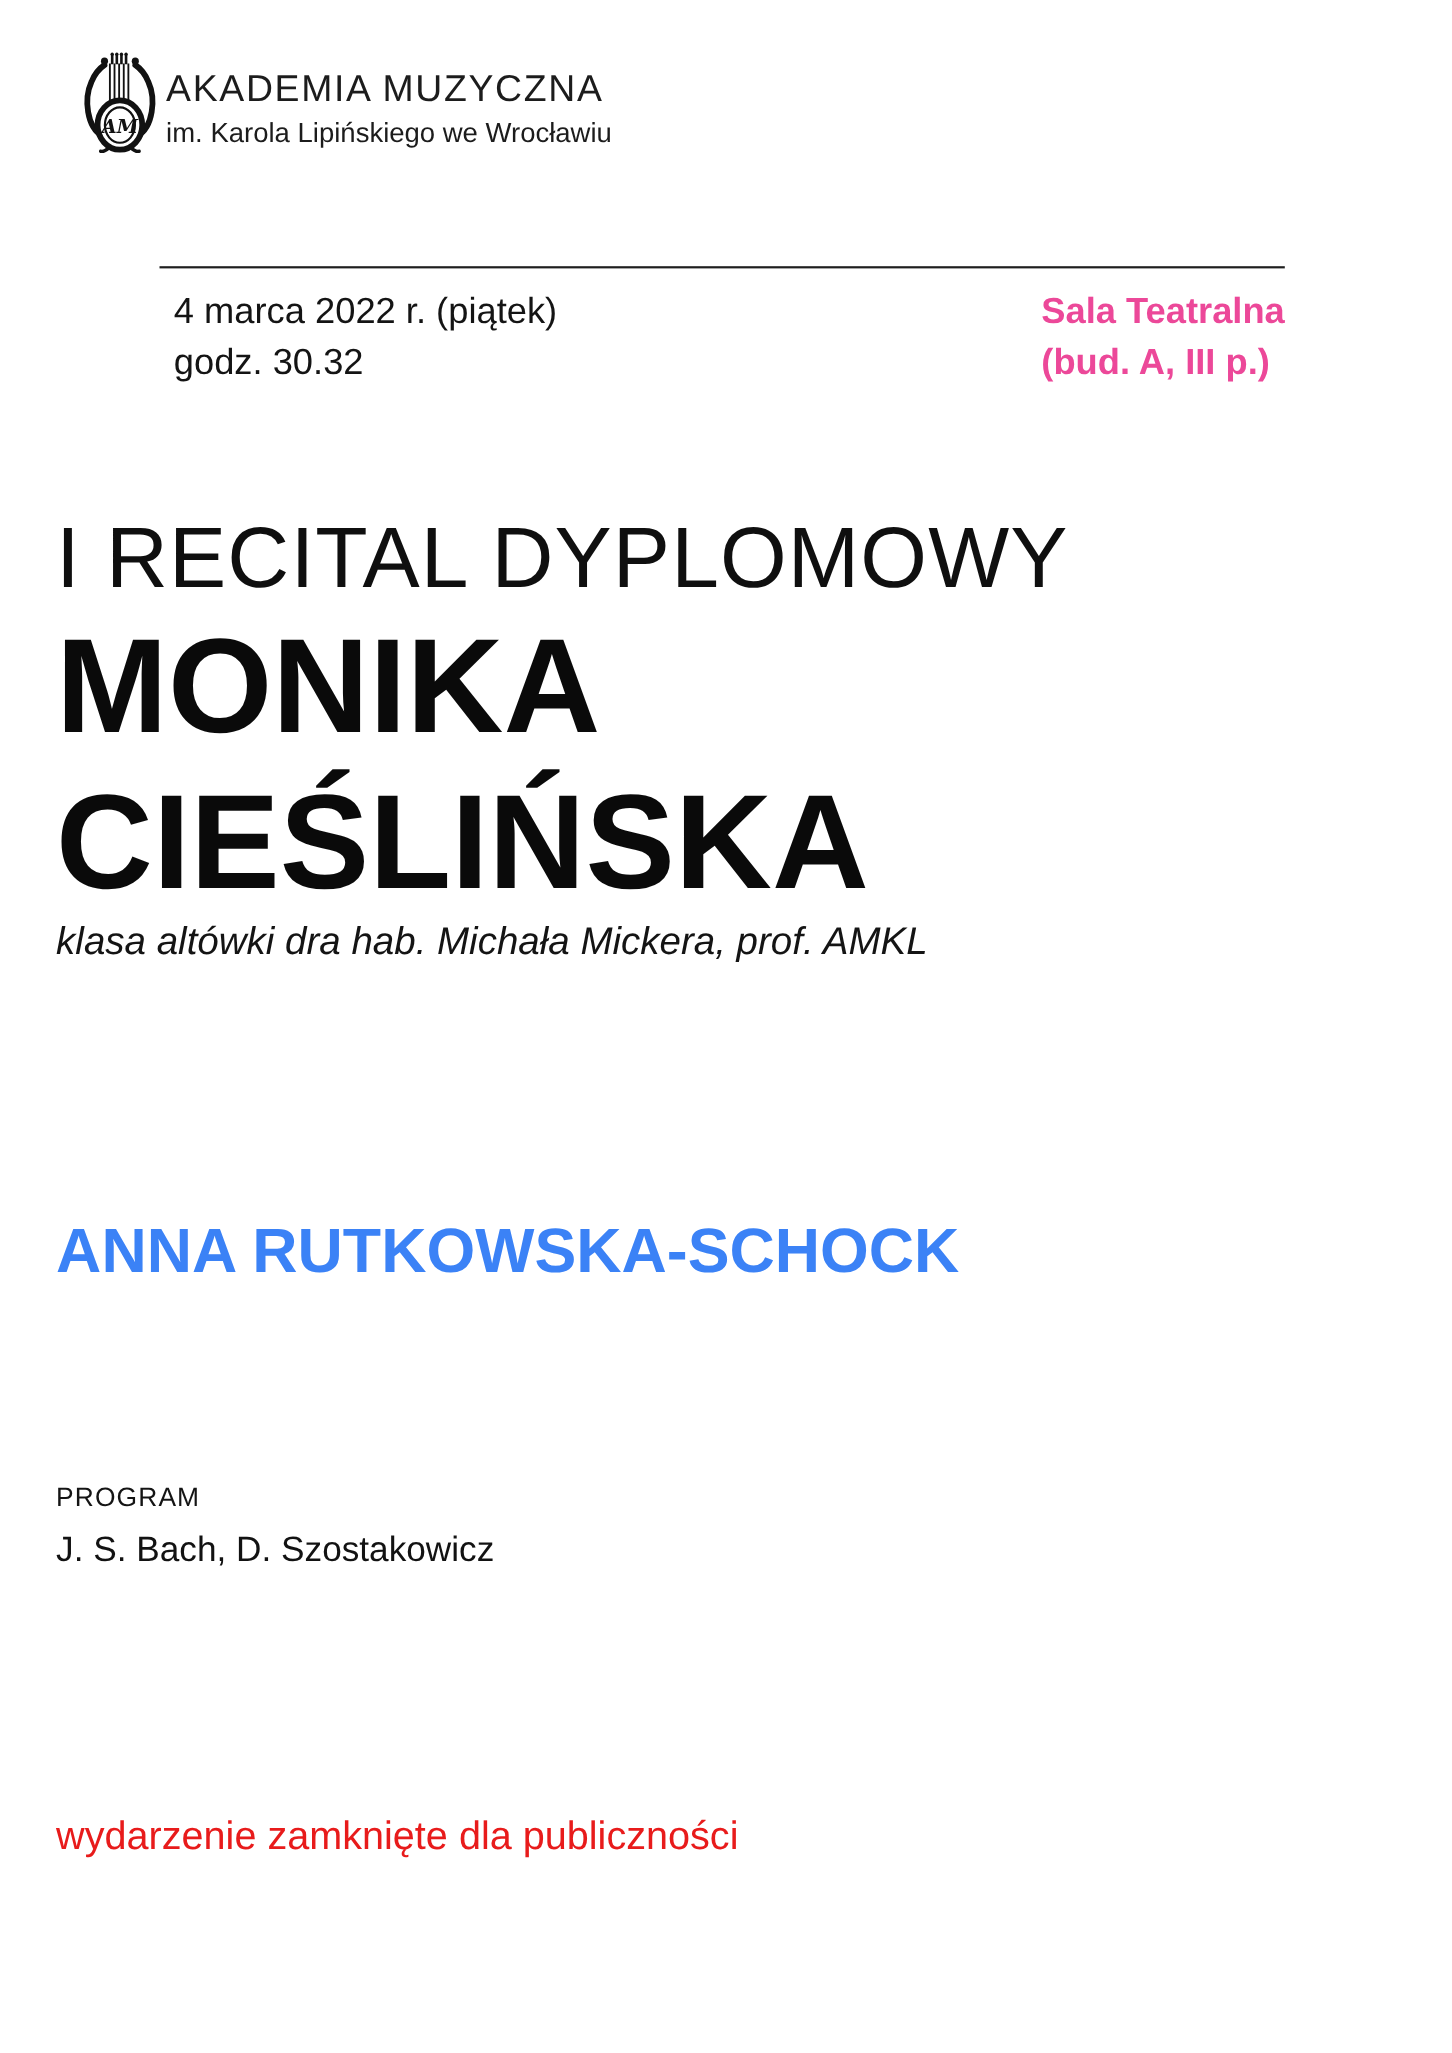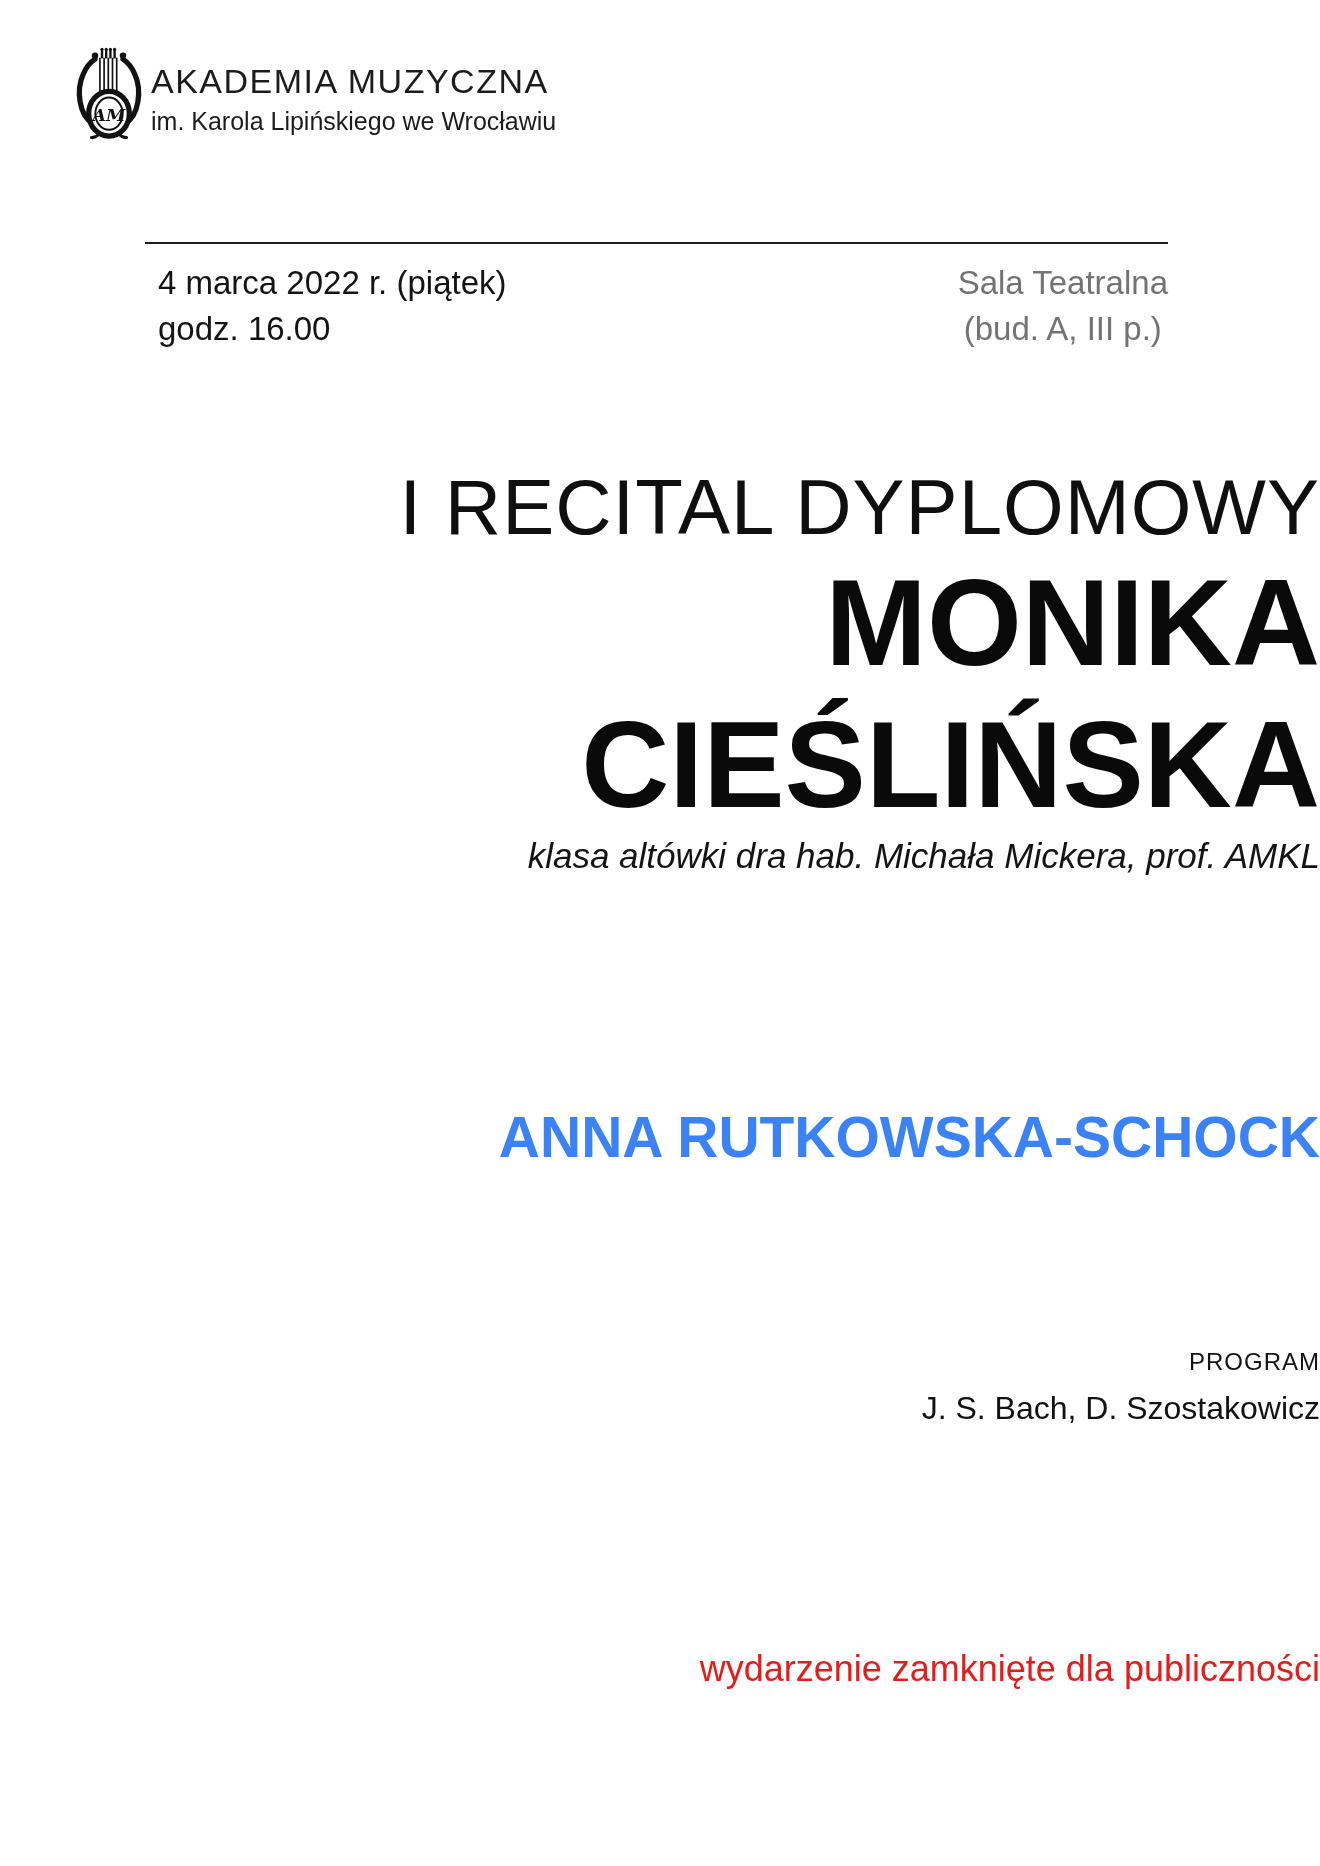--- a/index.html
+++ b/index.html
@@ -28,25 +28,25 @@
   .rule {
     position:absolute; left:145px; right:152px; top:242px;
     border-top:2px solid #1f1f1f; height:0;
   }
   .info-left {
     position:absolute; left:158px; top:260px;
     font-size:33px; line-height:46px; color:#141414;
   }
   .info-right {
     position:absolute; right:152px; top:260px;
-    font-size:33px; line-height:46px; color:#737373; text-align:center;
+    font-size:33px; line-height:46px; color:#ec4899; text-align:left;font-weight:bold;
   }
 
   
-  .centered { position:absolute; left:11px; right:0; text-align:right; white-space:nowrap;padding-left:40px; }
+  .centered { position:absolute; left:11px; right:0; text-align:left; white-space:nowrap;padding-left:40px; }
 
   .recital-title {
     top:462px; font-size:78px; letter-spacing:1px;
     font-weight:400; color:#0f0f0f;
   }
   .performer-name {
     top:552px; font-size:122px; line-height:142px;
     font-weight:bold; color:#0a0a0a; letter-spacing:0px;
   }
   .class-note {
@@ -107,21 +107,21 @@
       <div class="org-name">AKADEMIA MUZYCZNA</div>
       <div class="org-sub">im. Karola Lipińskiego we Wrocławiu</div>
     </div>
   </div>
 
 
   <div class="rule"></div>
 
   <div class="info-left">
     <div>4 marca 2022 r. (piątek)</div>
-    <div>godz. 16.00</div>
+    <div>godz. 30.32</div>
   </div>
   <div class="info-right">
     <div>Sala Teatralna</div>
     <div>(bud. A, III p.)</div>
   </div>
 
   <div class="centered recital-title">I RECITAL DYPLOMOWY</div>
 
   <div class="centered performer-name">
     <div>MONIKA</div>

